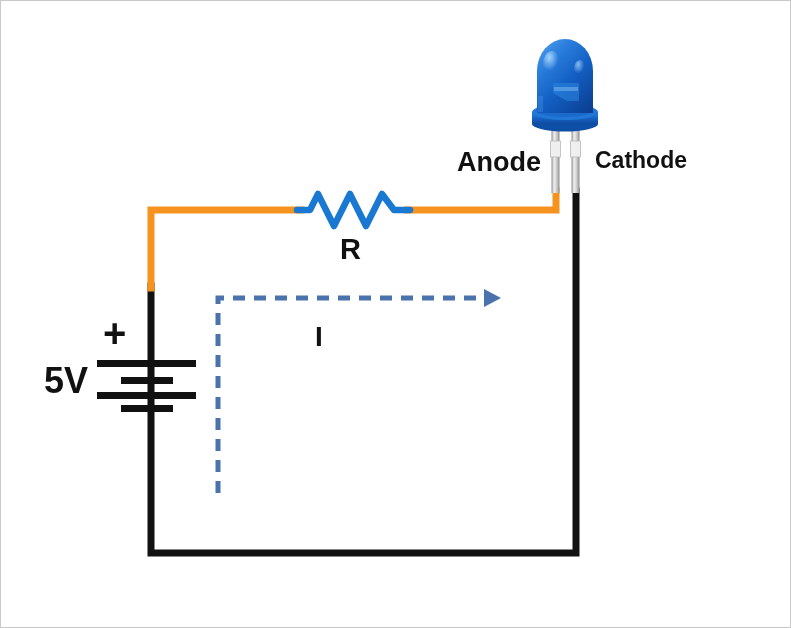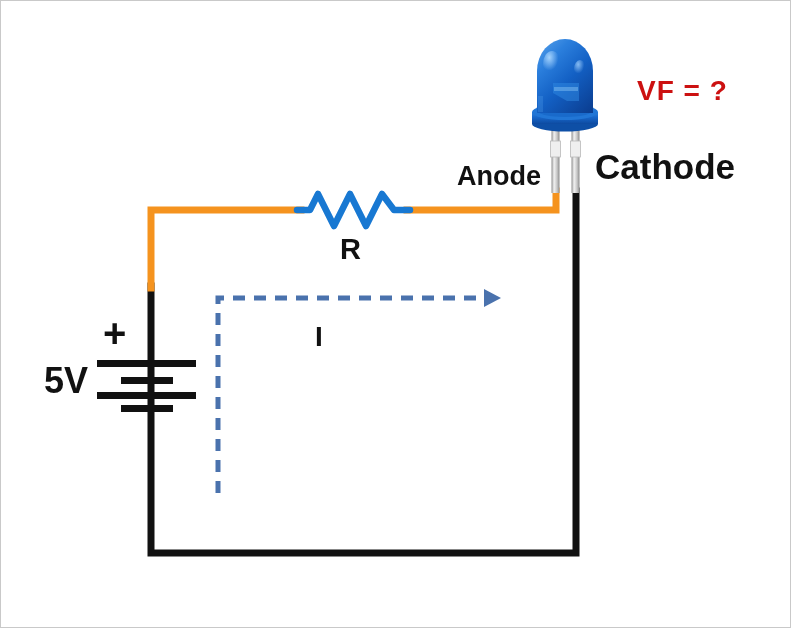--- a/index.html
+++ b/index.html
@@ -28,22 +28,22 @@
     display: block;
   }
   .lbl {
     position: absolute;
     font-family: "Liberation Sans", sans-serif;
     font-weight: bold;
     color: #111111;
     white-space: nowrap;
     line-height: 1;
   }
-  #label-anode   { left: 456px; top: 162px; font-size: 27px; }
-  #label-cathode { left: 594px; top: 148px; font-size: 35px; }
+  #label-anode   { left: 456px; top: 148px; font-size: 27px; }
+  #label-cathode { left: 594px; top: 148px; font-size: 23px; }
   #label-vf      { left: 636px; top: 76px;  font-size: 28px; color: #cc1111; letter-spacing: 1px; }
   #label-r       { left: 339px; top: 234px; font-size: 29px; }
   #label-i       { left: 314px; top: 322px; font-size: 28px; }
   #label-5v      { left: 43px;  top: 362px; font-size: 36px; }
   #label-plus    { left: 102px; top: 312px; font-size: 40px; font-weight: bold; }
 </style>
 </head>
 <body>
 
 <div id="canvas">
@@ -129,19 +129,18 @@
 
         <ellipse cx="551" cy="63" rx="9" ry="13" fill="url(#ledSpec)"></ellipse>
         <ellipse cx="579" cy="68" rx="6" ry="9" fill="url(#ledSpec)" opacity="0.8"></ellipse>
         <path d="M537,95 L537,111 L542,111 L542,95 Z" fill="#5AA8EE" opacity="0.25"></path>
       </g>
     </g>
   </svg>
 
   <div class="lbl" id="label-anode">Anode</div>
   <div class="lbl" id="label-cathode">Cathode</div>
-  <div class="lbl" id="label-vf">VF = ?</div>
   <div class="lbl" id="label-r">R</div>
   <div class="lbl" id="label-i">I</div>
   <div class="lbl" id="label-5v">5V</div>
   <div class="lbl" id="label-plus">+</div>
 
 </div>
 
 </body></html>

